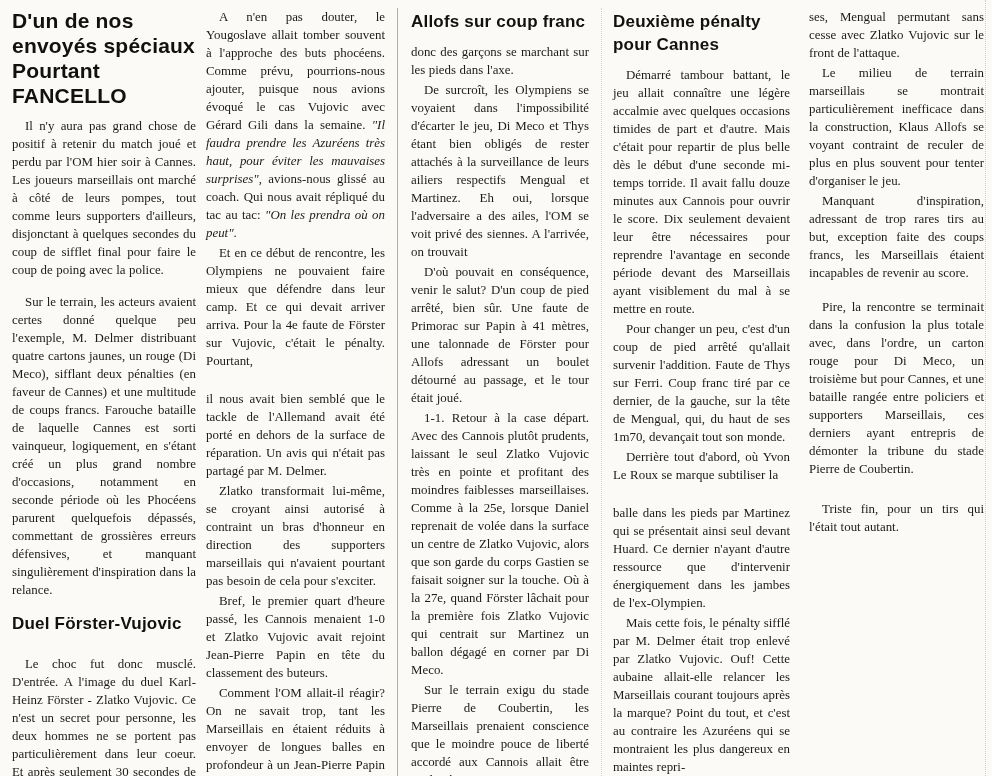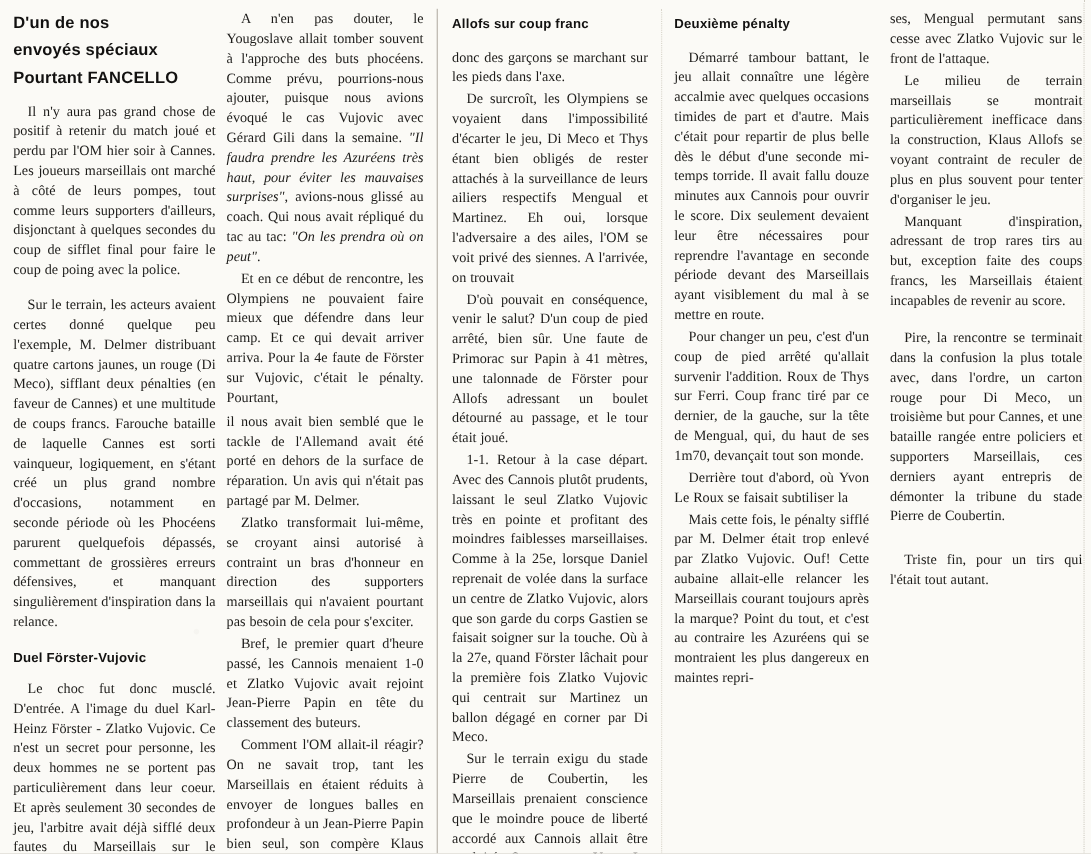--- a/index.html
+++ b/index.html
@@ -25,33 +25,33 @@
     font-size:12.9px; line-height:18px;
     text-align:justify; text-indent:13px;
     margin:0 0 2px 0;
     word-spacing:0.3px;
   }
   .noindent { text-indent:0; }
   .ital { font-style:italic; }
 
   .byline {
     font-family:"Liberation Sans", sans-serif; font-weight:700;
-    font-size:15px; line-height:25px; letter-spacing:0.2px;
+    font-size:21px; line-height:25px; letter-spacing:0.2px;
     margin:0 0 9px 0; color:#121110;
   }
   .byline span { display:block; }
   .headline, .subhead {
     font-family:"Liberation Sans", sans-serif; font-weight:700;
-    font-size:12px; line-height:23px; letter-spacing:0.2px;
+    font-size:17px; line-height:23px; letter-spacing:0.2px;
     color:#121110;
   }
   .headline { margin:2px 0 10px 0; }
-  .subhead  { margin:13px 0 7px 0; }
+  .subhead  { margin:13px 0 20px 0; }
 
-  .gt8  { margin-top:4px;font-family:Liberation Serif, serif; }
+  .gt8  { margin-top:20px;font-family:Liberation Serif, serif; }
   .gt10 { margin-top:10px; }
   .gt14 { margin-top:14px; }
   .gt16 { margin-top:16px; }
   .gt22 { margin-top:22px; }
 
   .scan-edge {
     position:absolute; right:6px; top:0; bottom:0; width:1px;
     border-right:1px dotted #cfccc2;
   }
 </style>
@@ -90,24 +90,26 @@
       <p class="body">De surcroît, les Olympiens se voyaient dans l'impossibilité d'écarter le jeu, Di Meco et Thys étant bien obligés de rester attachés à la surveillance de leurs ailiers respectifs Mengual et Martinez. Eh oui, lorsque l'adversaire a des ailes, l'OM se voit privé des siennes. A l'arrivée, on trouvait</p>
       <p class="body">D'où pouvait en conséquence, venir le salut? D'un coup de pied arrêté, bien sûr. Une faute de Primorac sur Papin à 41 mètres, une talonnade de Förster pour Allofs adressant un boulet détourné au passage, et le tour était joué.</p>
       <p class="body">1-1. Retour à la case départ. Avec des Cannois plutôt prudents, laissant le seul Zlatko Vujovic très en pointe et profitant des moindres faiblesses marseillaises. Comme à la 25e, lorsque Daniel reprenait de volée dans la surface un centre de Zlatko Vujovic, alors que son garde du corps Gastien se faisait soigner sur la touche. Où à la 27e, quand Förster lâchait pour la première fois Zlatko Vujovic qui centrait sur Martinez un ballon dégagé en corner par Di Meco.</p>
       <p class="body">Sur le terrain exigu du stade Pierre de Coubertin, les Marseillais prenaient conscience que le moindre pouce de liberté accordé aux Cannois allait être exploité. Surtout que Yvon Le Roux ne tenait pas vraiment un rôle de libéro, se</p>
 
     </section>
 
     <section class="col col4">
       <h2 class="headline">
         <span style="display:block">Deuxième pénalty</span>
+        <span style="display:block">pour Cannes</span>
       </h2>
       <p class="body">Démarré tambour battant, le jeu allait connaître une légère accalmie avec quelques occasions timides de part et d'autre. Mais c'était pour repartir de plus belle dès le début d'une seconde mi-temps torride. Il avait fallu douze minutes aux Cannois pour ouvrir le score. Dix seulement devaient leur être nécessaires pour reprendre l'avantage en seconde période devant des Marseillais ayant visiblement du mal à se mettre en route.</p>
-      <p class="body">Pour changer un peu, c'est d'un coup de pied arrêté qu'allait survenir l'addition. Roux de Thys sur Ferri. Coup franc tiré par ce dernier, de la gauche, sur la tête de Mengual, qui, du haut de ses 1m70, devançait tout son monde.</p>
-      <p class="body">Derrière tout d'abord, où Yvon Le Roux se faisait subtiliser la</p>
+      <p class="body">Pour changer un peu, c'est d'un coup de pied arrêté qu'allait survenir l'addition. Faute de Thys sur Ferri. Coup franc tiré par ce dernier, de la gauche, sur la tête de Mengual, qui, du haut de ses 1m70, devançait tout son monde.</p>
+      <p class="body">Derrière tout d'abord, où Yvon Le Roux se marque subtiliser la</p>
+      <p class="body noindent gt8">balle dans les pieds par Martinez qui se présentait ainsi seul devant Huard. Ce dernier n'ayant d'autre ressource que d'intervenir énergiquement dans les jambes de l'ex-Olympien.</p>
       <p class="body">Mais cette fois, le pénalty sifflé par M. Delmer était trop enlevé par Zlatko Vujovic. Ouf! Cette aubaine allait-elle relancer les Marseillais courant toujours après la marque? Point du tout, et c'est au contraire les Azuréens qui se montraient les plus dangereux en maintes repri-</p>
     </section>
 
     <section class="col col5">
       <p class="body noindent">ses, Mengual permutant sans cesse avec Zlatko Vujovic sur le front de l'attaque.</p>
       <p class="body">Le milieu de terrain marseillais se montrait particulièrement inefficace dans la construction, Klaus Allofs se voyant contraint de reculer de plus en plus souvent pour tenter d'organiser le jeu.</p>
       <p class="body">Manquant d'inspiration, adressant de trop rares tirs au but, exception faite des coups francs, les Marseillais étaient incapables de revenir au score.</p>
       <p class="body gt16">Pire, la rencontre se terminait dans la confusion la plus totale avec, dans l'ordre, un carton rouge pour Di Meco, un troisième but pour Cannes, et une bataille rangée entre policiers et supporters Marseillais, ces derniers ayant entrepris de démonter la tribune du stade Pierre de Coubertin.</p>
       <p class="body gt22">Triste fin, pour un tirs qui l'était tout autant.</p>
     </section>

